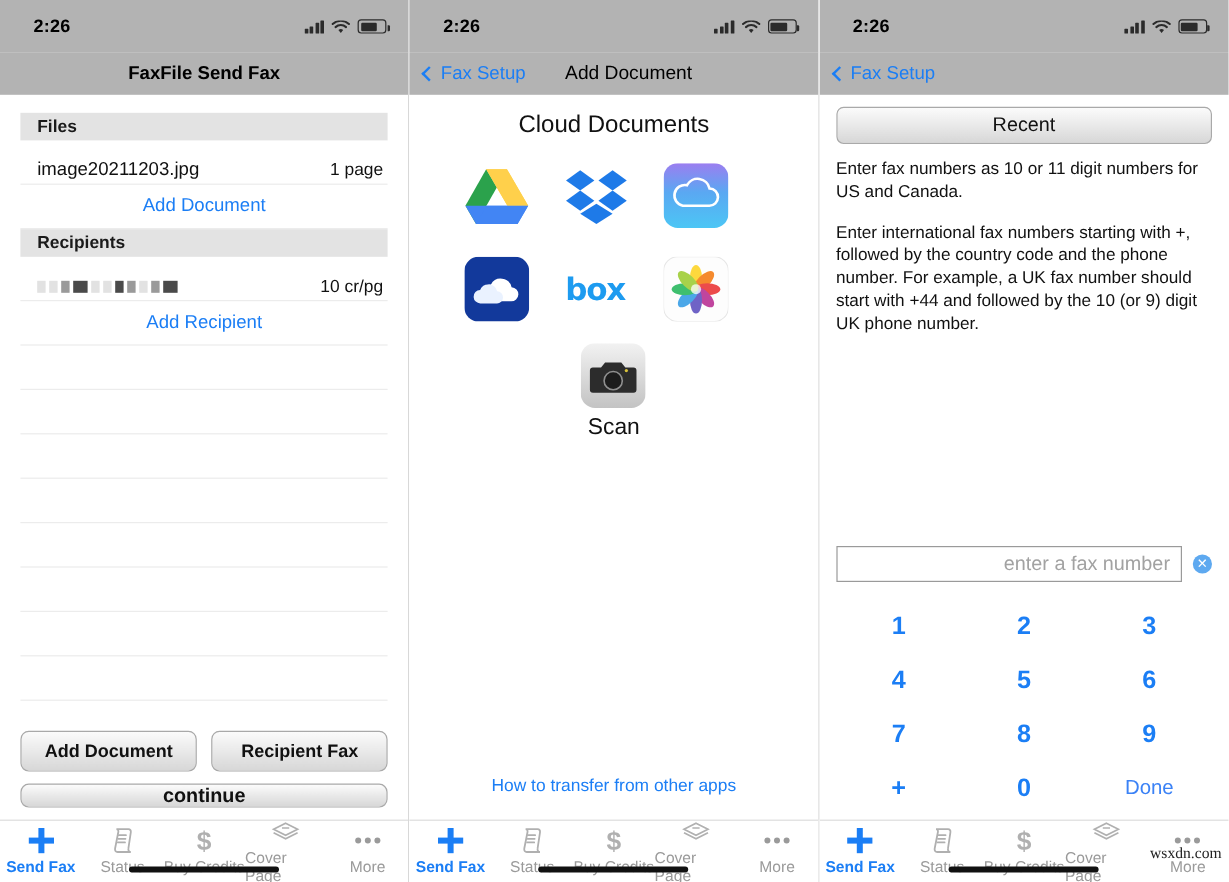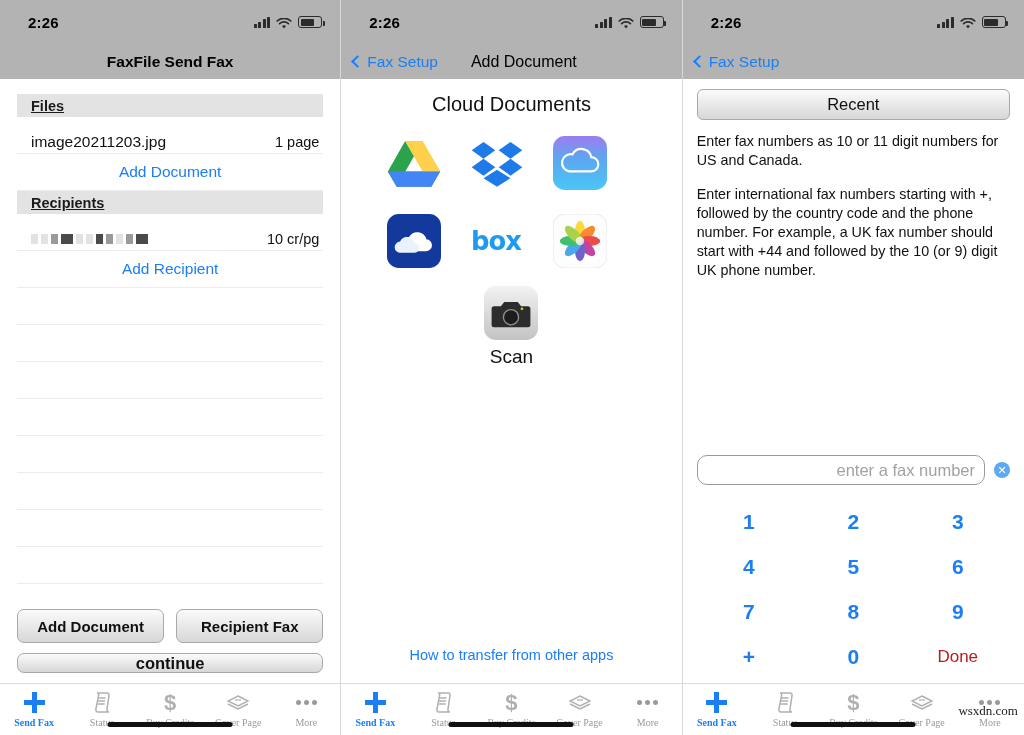--- a/index.html
+++ b/index.html
@@ -57,21 +57,21 @@
     width:9px; height:9px; border-left:2.4px solid #1b7ef5; border-bottom:2.4px solid #1b7ef5;
     transform: rotate(45deg); margin-bottom:1px;
   }
   .nav-title-offset { position: static; flex:1; text-align:center; padding-right:72px; }
 
   
   .p1-body { flex:1; display:flex; flex-direction:column; background:#fff; }
   .list { margin: 15px 17px 0 17px; }
   .sec-head {
     background:#e3e3e3; height:23px; display:flex; align-items:center;
-    padding-left: 14px; font-size:14.5px; font-weight:bold; color:#1a1a1a;text-decoration:underline;
+    padding-left: 14px; font-size:14.5px; font-weight:bold; color:#1a1a1a;
   }
   .row {
     height:37px; display:flex; align-items:center; justify-content:space-between;
     padding: 14px 2px 0 14px; border-bottom:1px solid #ececec;
     font-size:15.5px; color:#111;
   }
   .row .right { font-size:14.5px; color:#111; padding-right:2px; }
   .row.link { justify-content:center; color:#1b7ef5; font-size:15.5px; padding:0; }
   .row.empty { border-bottom:1px solid #ececec; }
   .redacted { display:flex; align-items:center; gap:3px; height:14px; }
@@ -90,21 +90,21 @@
   }
   .btn.wide { width:100%; height:20px; font-size:16.5px; }
 
   
   .tabbar {
     height:52px; border-top:1px solid #dcdcdc; background:#fff;
     display:flex; align-items:center; flex:0 0 auto;
   }
   .tab { flex:1; display:flex; flex-direction:column; align-items:center; gap:3px; }
   .tab .ticon { height:22px; display:flex; align-items:center; justify-content:center; }
-  .tab .tlabel { font-size:10px; color:#9a9a9a;font-family:Liberation Serif, serif; }
+  .tab .tlabel { font-size:13px; color:#9a9a9a; }
   .tab.active .tlabel { color:#1b7ef5; font-weight:bold; }
   .plus { position:relative; width:21px; height:21px; }
   .plus::before, .plus::after { content:""; position:absolute; background:#1b7ef5; }
   .plus::before { left:0; right:0; top:8px; height:5px; }
   .plus::after { top:0; bottom:0; left:8px; width:5px; }
   .dollar { font-size:22px; color:#b0b0b0; font-weight:bold; line-height:22px; }
   .dots { display:flex; gap:3px; }
   .dots i { width:5px; height:5px; background:#9a9a9a; border-radius:50%; display:block; }
   .homebar {
     position:absolute; bottom:8px; left:50%; transform:translateX(-50%);
@@ -122,35 +122,35 @@
   .p2-link { margin-top:auto; text-align:center; color:#1b7ef5; font-size:14.5px; padding-bottom:20px; }
 
   
   .p3-body { flex:1; display:flex; flex-direction:column; padding:10px 14px 0 14px; position:relative; }
   .seg { display:flex; gap:11px; margin-bottom:12px; }
   .seg .btn { height:31px; font-weight:normal; font-size:16.5px; border-radius:6px; }
   .help { font-size:14.3px; line-height:19px; color:#111; }
   .help p + p { margin-top:15px; }
   .faxinput-row { display:flex; align-items:center; gap:9px; margin-top:auto; }
   .faxinput {
-    flex:1; height:30px; border:1px solid #9a9a9a; border-radius:10px; background:#fff;
+    flex:1; height:30px; border:1px solid #9a9a9a; border-radius:0; background:#fff;
     display:flex; align-items:center; justify-content:flex-end; padding-right:9px;
     font-size:16.5px; color:#a2a2a2;
   }
   .clearbtn {
     width:16px; height:16px; border-radius:50%; background:#5ea9f0;
     display:flex; align-items:center; justify-content:center;
     color:#fff; font-size:11px; line-height:1; flex:0 0 auto;
   }
   .keypad { display:grid; grid-template-columns:repeat(3,1fr); margin:14px 0 4px 0; }
   .key {
     height:45px; display:flex; align-items:center; justify-content:center;
     font-size:21px; font-weight:bold; color:#1b7ef5;
   }
-  .key.done { font-size:17px; font-weight:normal; color:#b91c1c; }
+  .key.done { font-size:17px; font-weight:normal; color:#3b82f6; }
   .watermark {
     position:absolute; right:6px; bottom:16px;
     font-size:13px; color:#222; font-family:"Liberation Serif", serif;
   }
 </style>
 </head>
 <body>
 
 <div class="screens">
 

